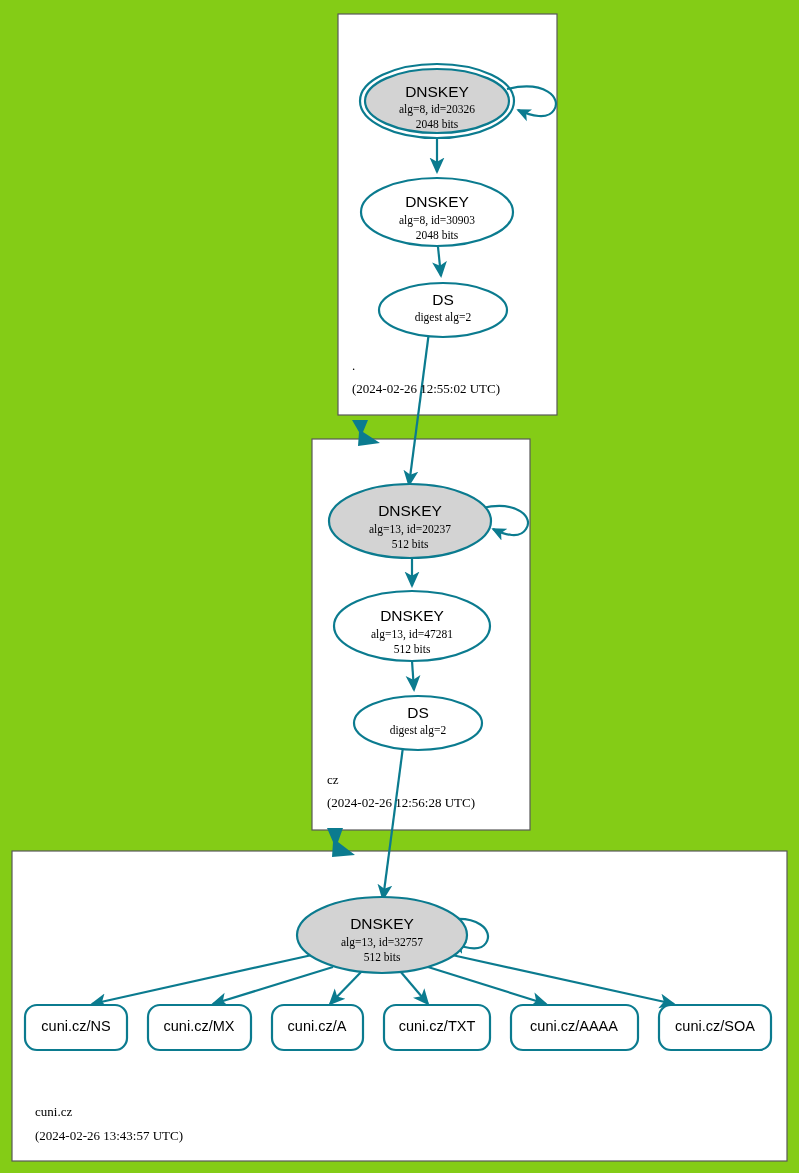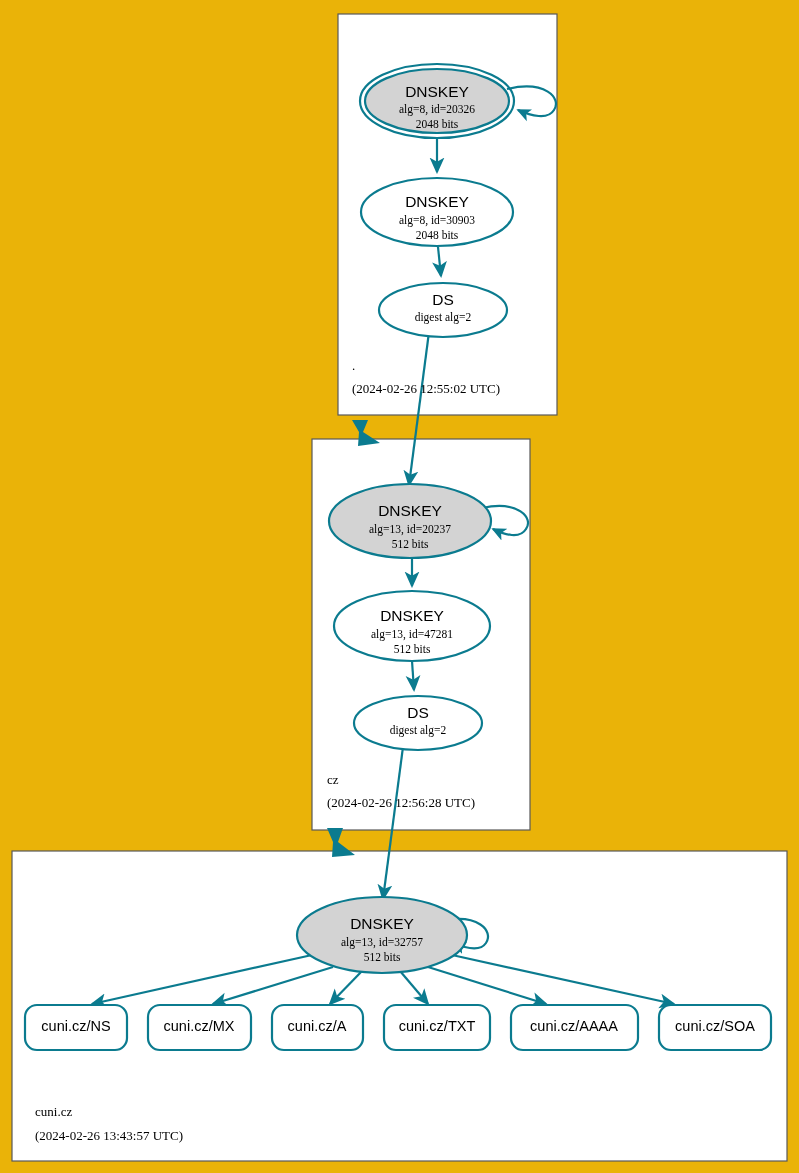--- a/index.html
+++ b/index.html
@@ -8,21 +8,21 @@
     background: #ffffff;
   }
   body {
     font-family: "Liberation Sans", sans-serif;
   }
   #canvas {
     position: relative;
     width: 799px;
     height: 1173px;
     overflow: hidden;
-    background: #eab308;
+    background: #84cc16;
   }
   #graph-svg {
     position: absolute;
     left: 0;
     top: 0;
     width: 799px;
     height: 1173px;
   }
   .zone-box {
     fill: #ffffff;

